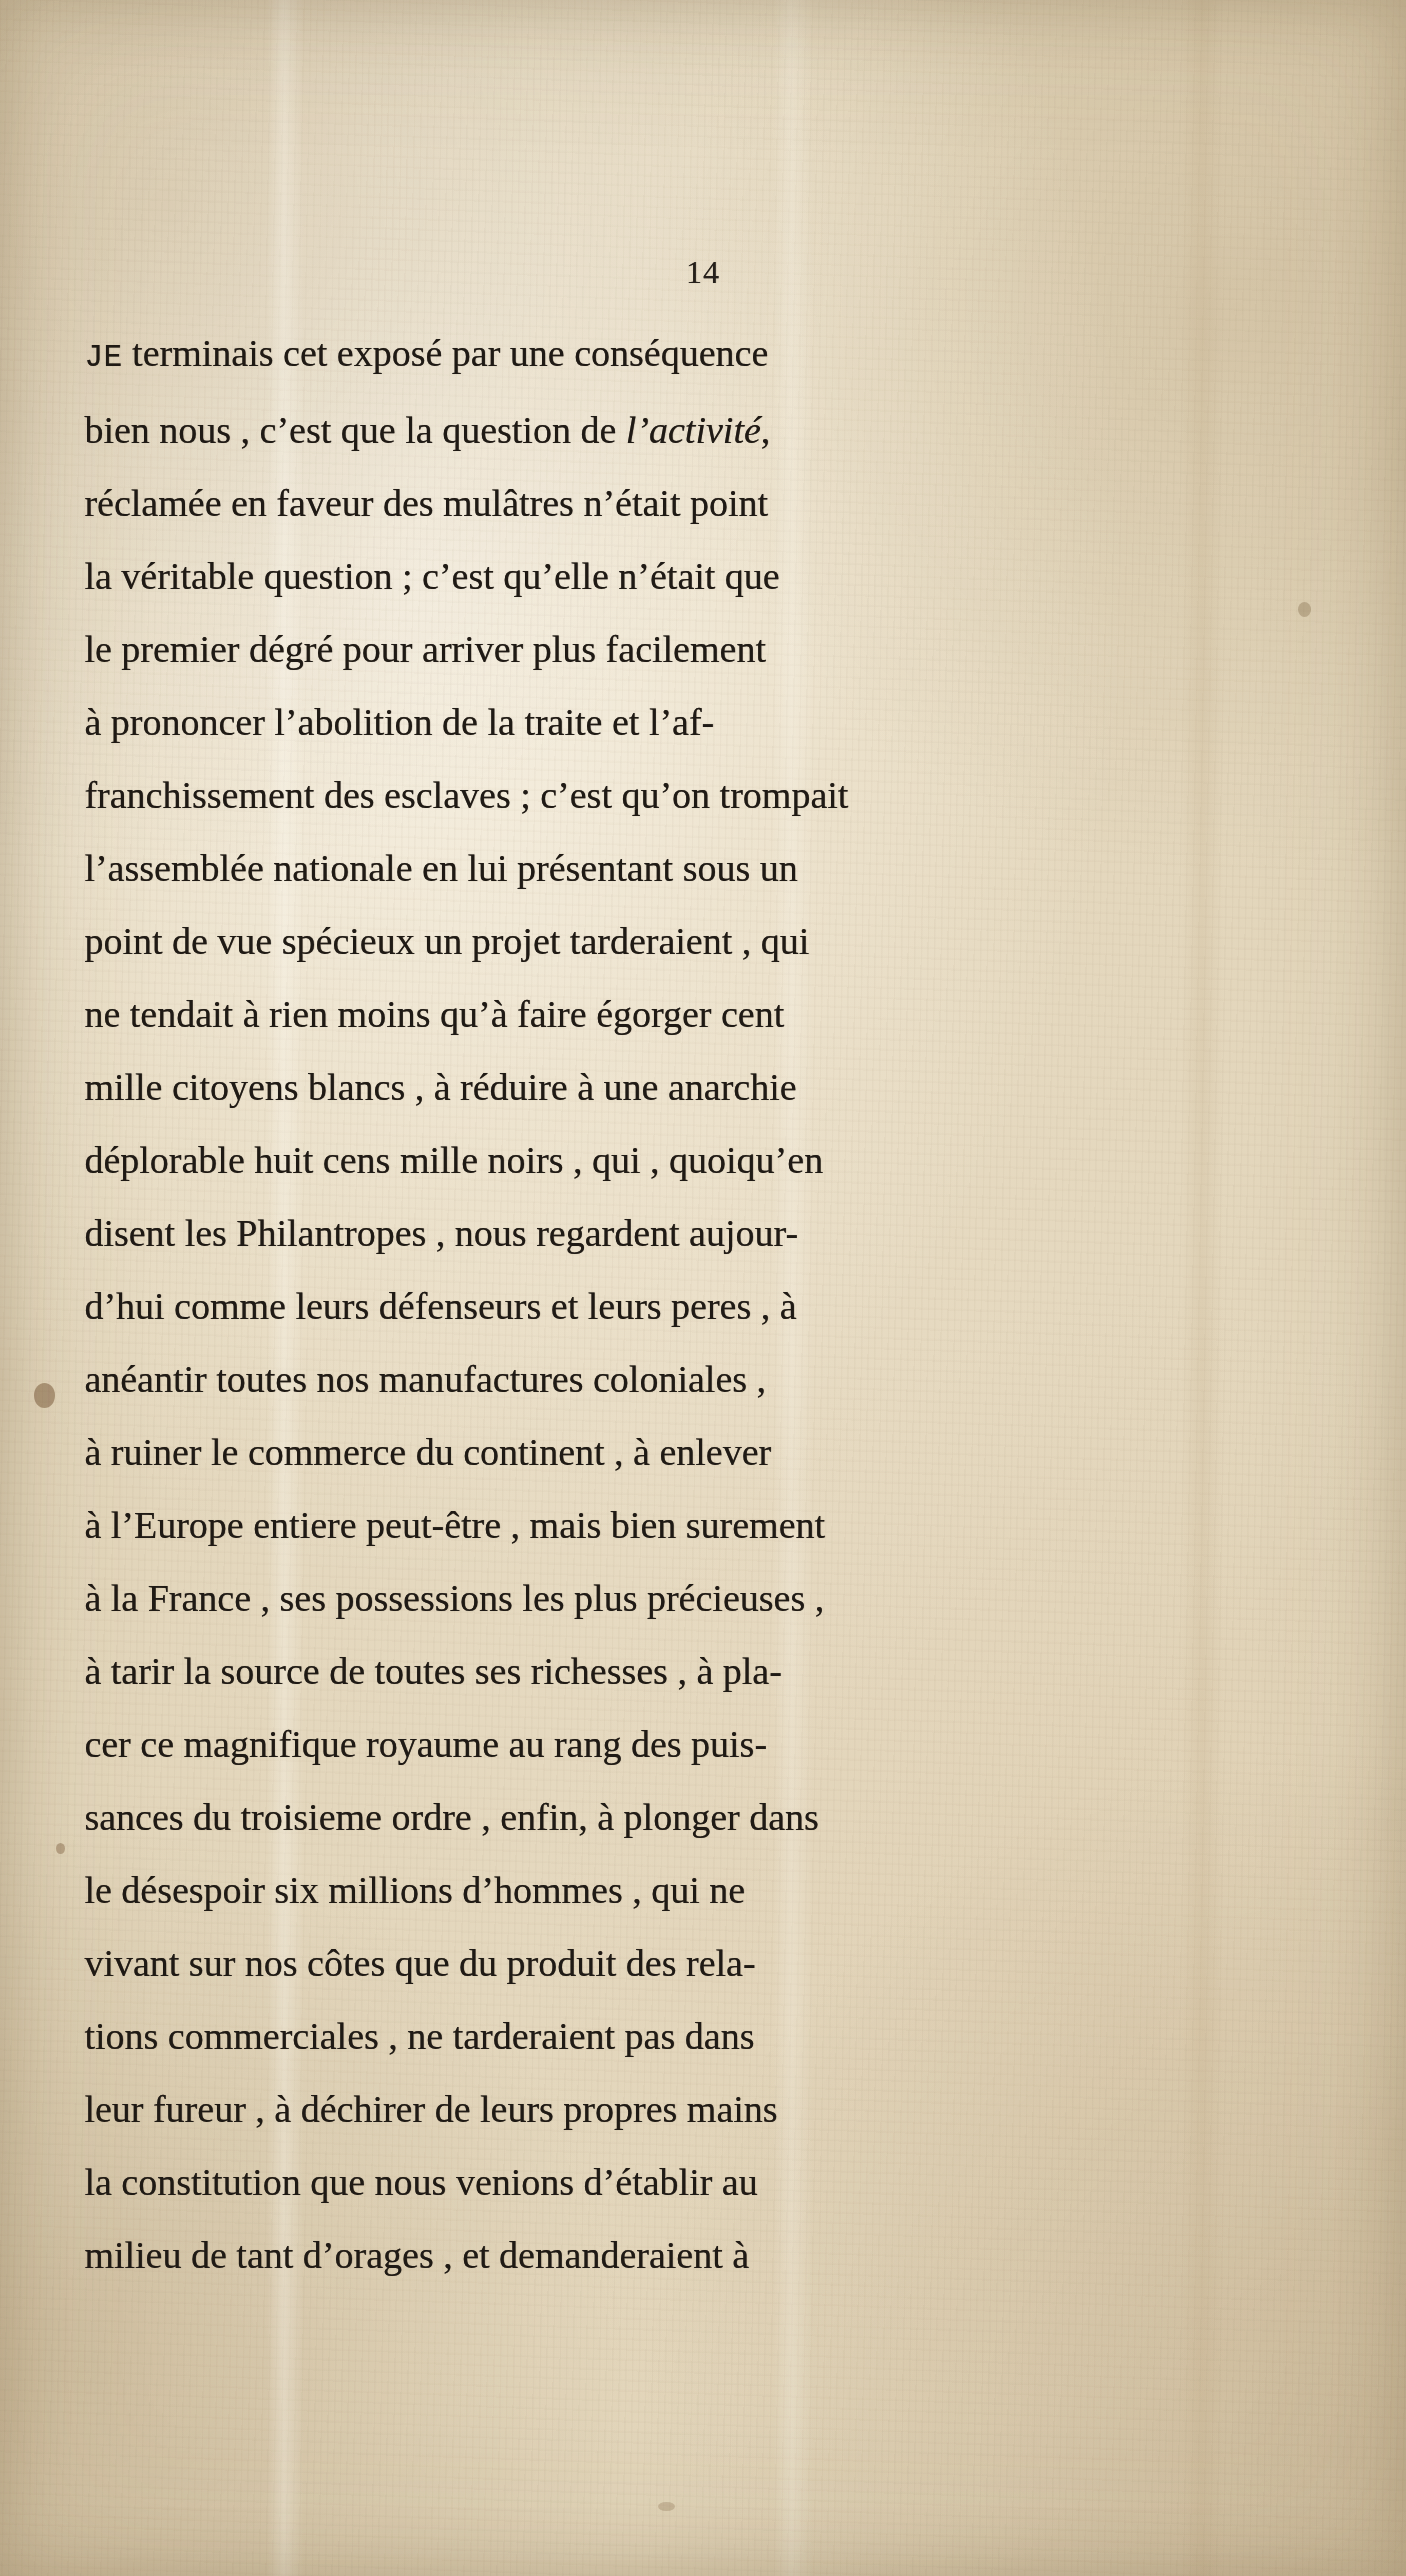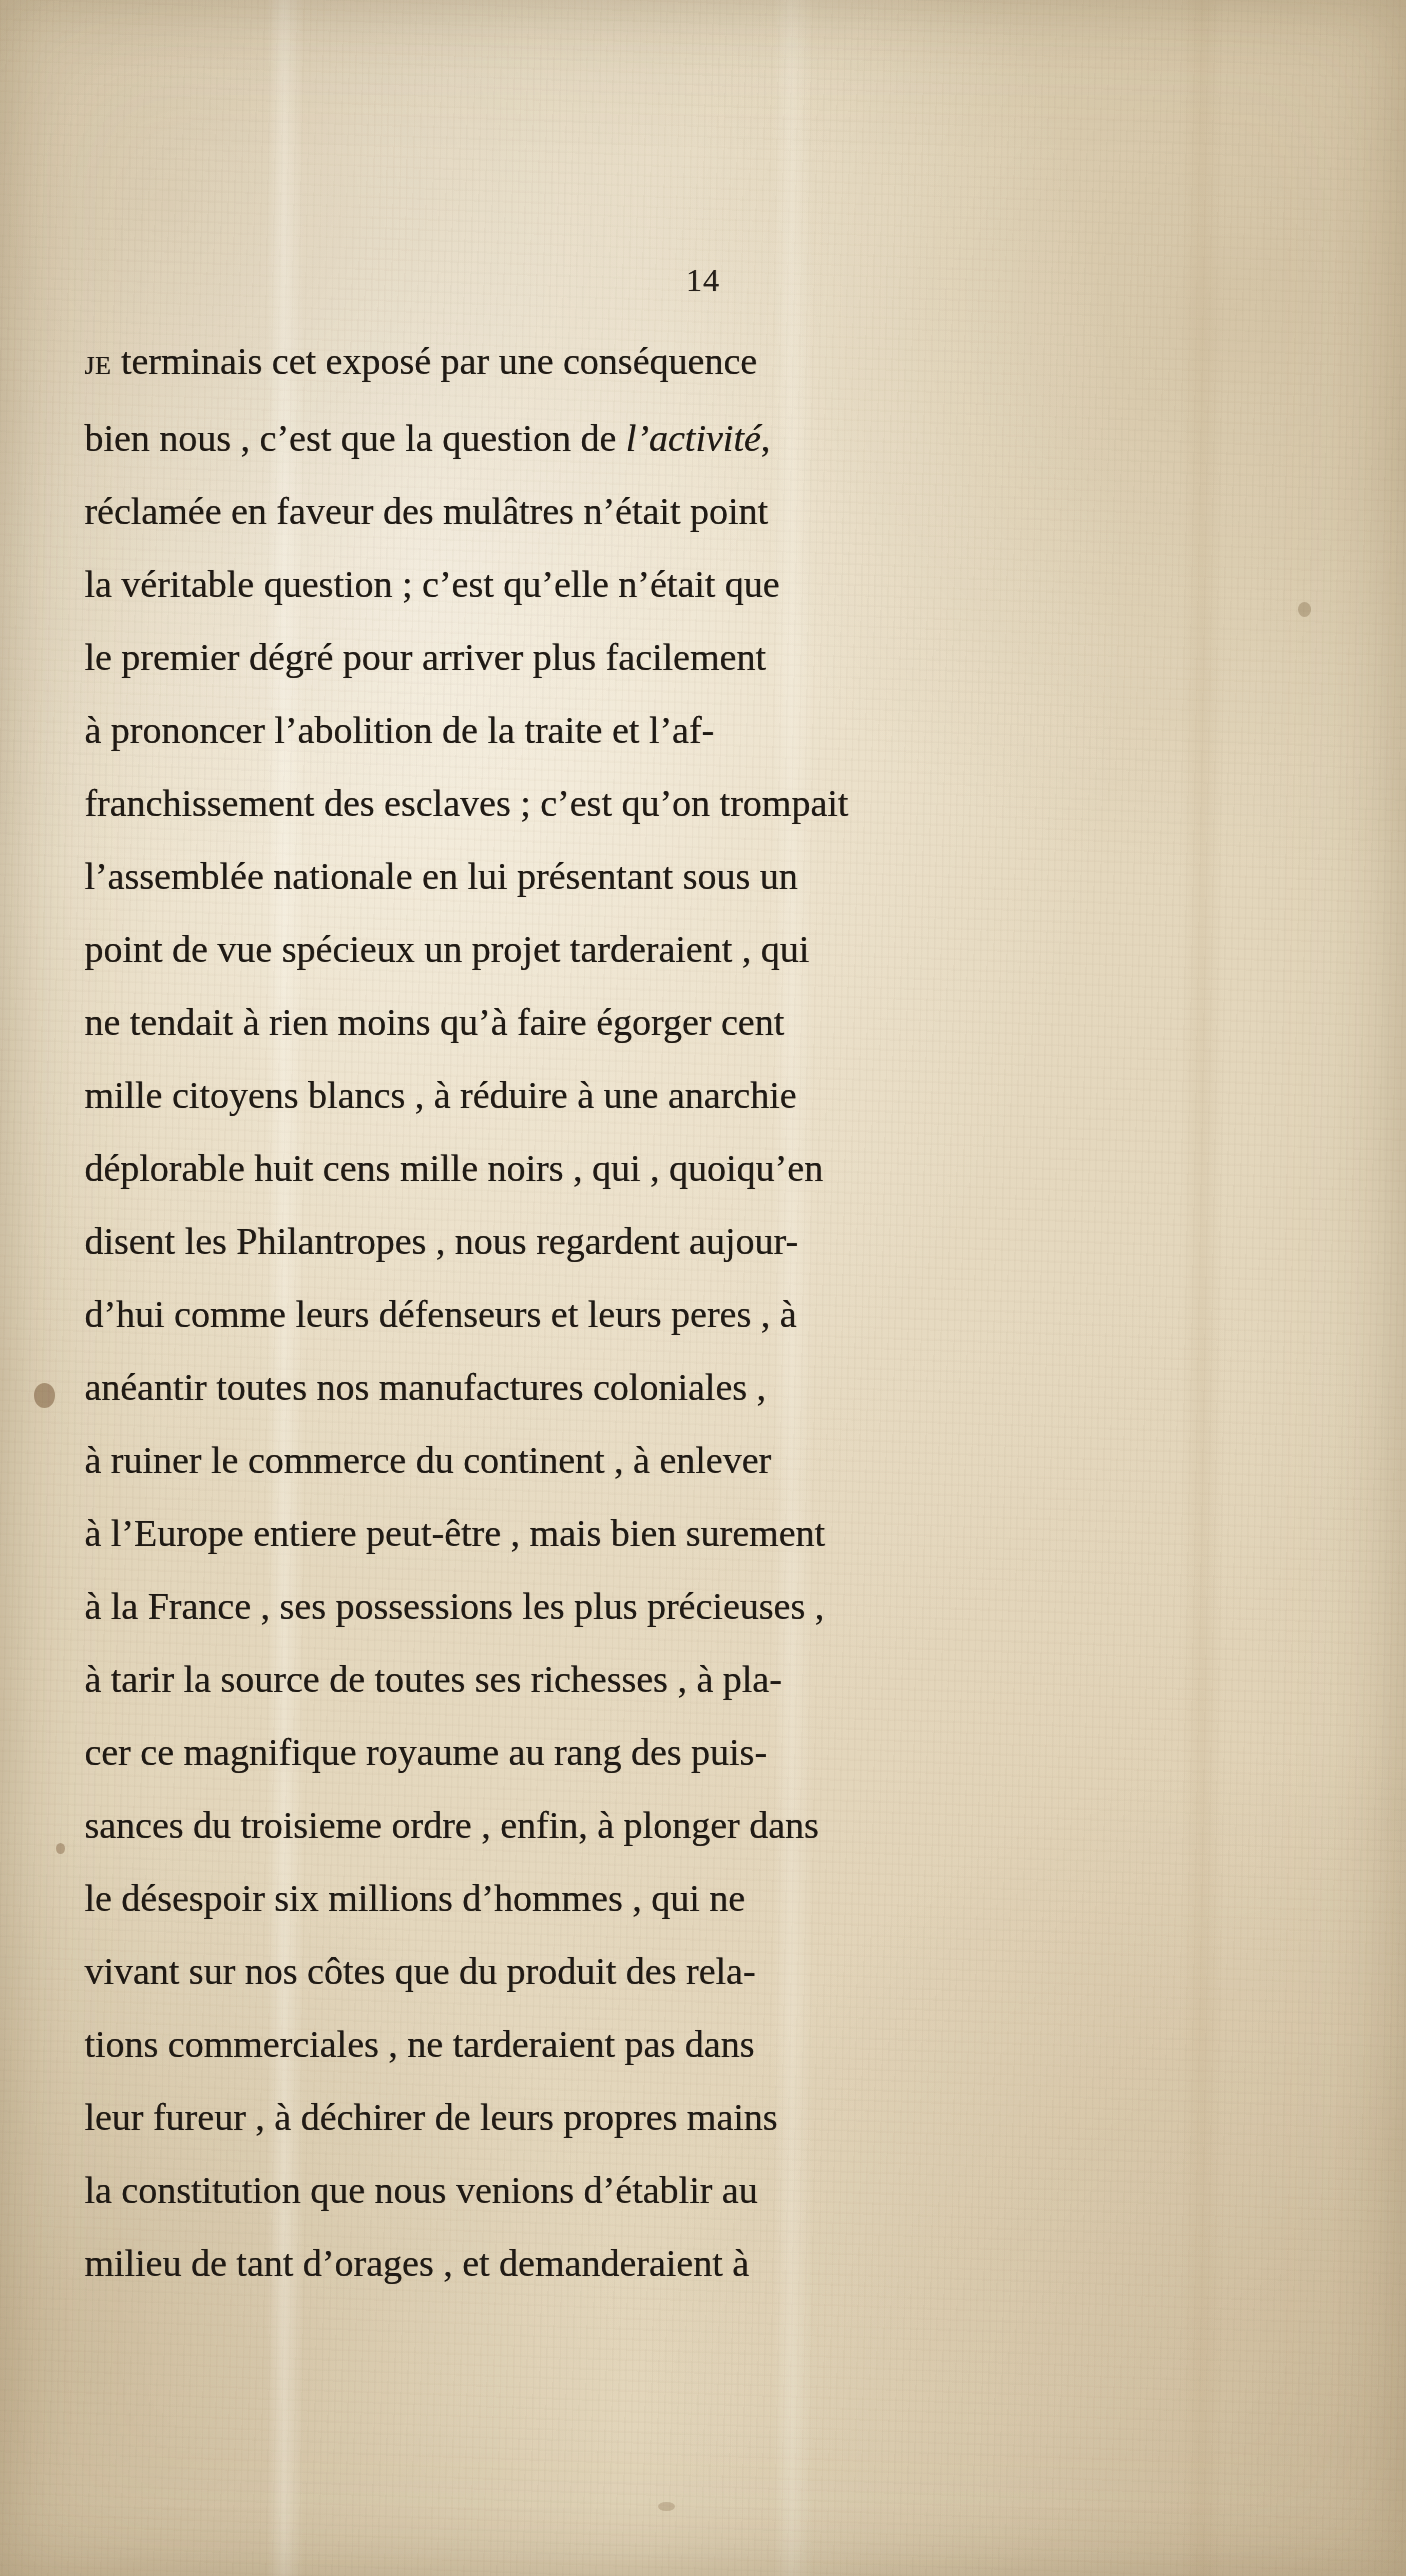--- a/index.html
+++ b/index.html
@@ -67,21 +67,21 @@
   .spot {
     position: absolute;
     border-radius: 50%;
     pointer-events: none;
     mix-blend-mode: multiply;
   }
 
   #content {
     position: absolute;
     left: 75px;
-    top: 262px;
+    top: 254px;
     width: 1256px;
   }
 
   .folio {
     text-align: center;
     font-size: 32px;
     letter-spacing: 0.9px;
     color: #2a2520;
     margin: 0 0 26px 0;
     font-family: "Liberation Serif", serif;
@@ -97,22 +97,23 @@
     text-justify: inter-word;
     font-family: "Liberation Serif", serif;
   }
 
   .body-text .line {
     display: block;
     white-space: nowrap;
   }
 
   .smallcaps {
-    font-size: 26px;
+    font-size: 31px;
     letter-spacing: 0.5px;
+    font-family: Liberation Mono, monospace;
   }
   .it { font-style: italic; }
 
   
   .inked {
     text-shadow:
       0 0 0.6px rgba(40,33,26,0.55),
       0.4px 0.3px 0.8px rgba(60,50,38,0.35);
     filter: contrast(1.05);
   }

